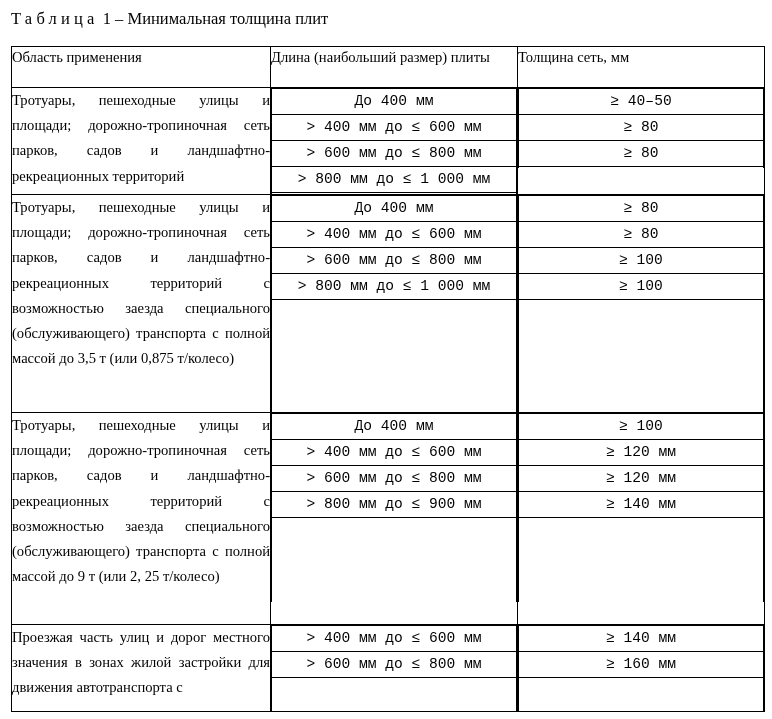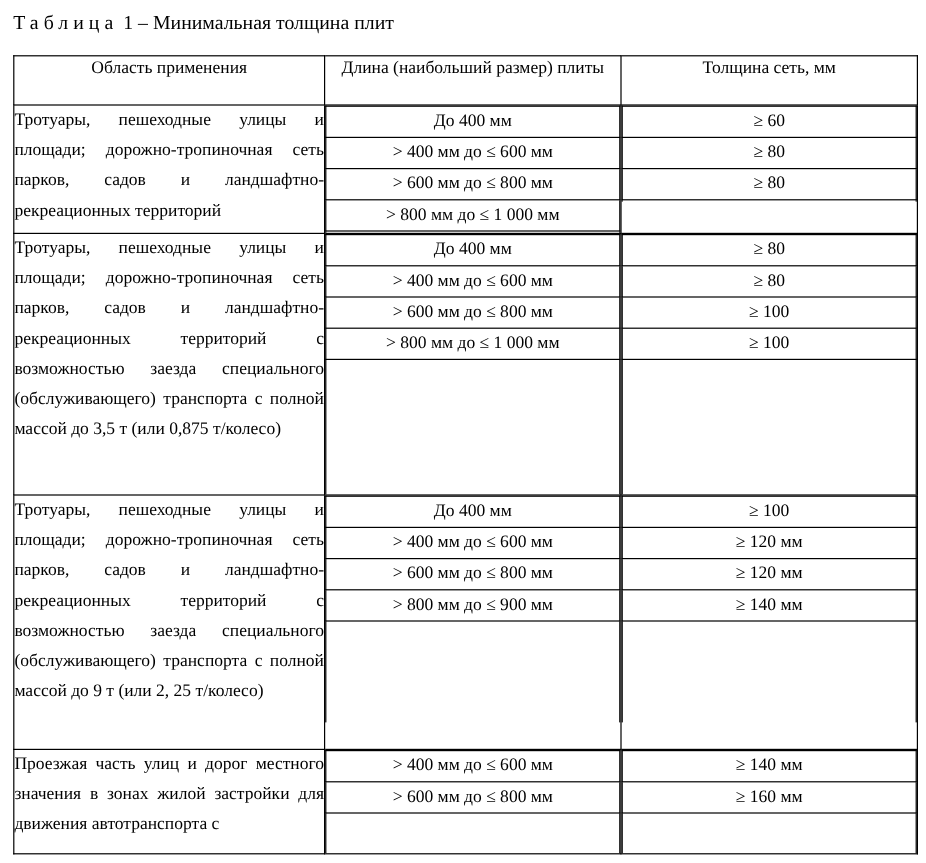--- a/index.html
+++ b/index.html
@@ -49,21 +49,21 @@
     padding: 0;
     vertical-align: top;
     font-weight: normal;
   }
   col.c-area  { width: 259px; }
   col.c-len   { width: 247px; }
   col.c-thk   { width: 247px; }
 
   
   .hdr-cell {
-    text-align: center;
+    text-align: left;
     vertical-align: top;
     padding: 6px 6px 6px 6px;
     line-height: 21px;
     height: 40px;
   }
 
   
   .area-cell {
     padding: 3px 7px 4px 7px;
     line-height: 25.2px;
@@ -90,20 +90,21 @@
     line-height: 25px;
     padding: 0;
     white-space: nowrap;
   }
   .sub tr:last-child td {
     border-bottom: none;
   }
   .pair-cell {
     padding: 0 !important;
     vertical-align: top;
+    font-family: Liberation Mono, monospace;
   }
 </style>
 </head>
 <body>
 
 <div class="page">
 
   <div class="table-caption">
     <span class="caption-word">Таблица</span><span class="caption-rest"> 1 – Минимальная толщина плит</span>
   </div>
@@ -144,21 +145,21 @@
                 <tr>
                   <td style="height: 1px; line-height: 1px;">&nbsp;</td>
                 </tr>
               </tbody>
             </table>
           </td>
           <td class="pair-cell">
             <table class="sub">
               <tbody>
                 <tr>
-                  <td>≥ 60</td>
+                  <td>≥ 40–50</td>
                 </tr>
                 <tr>
                   <td>≥ 80</td>
                 </tr>
                 <tr>
                   <td>≥ 80</td>
                 </tr>
                 <tr>
                   <td style="height: 1px; line-height: 1px;">&nbsp;</td>
                 </tr>

